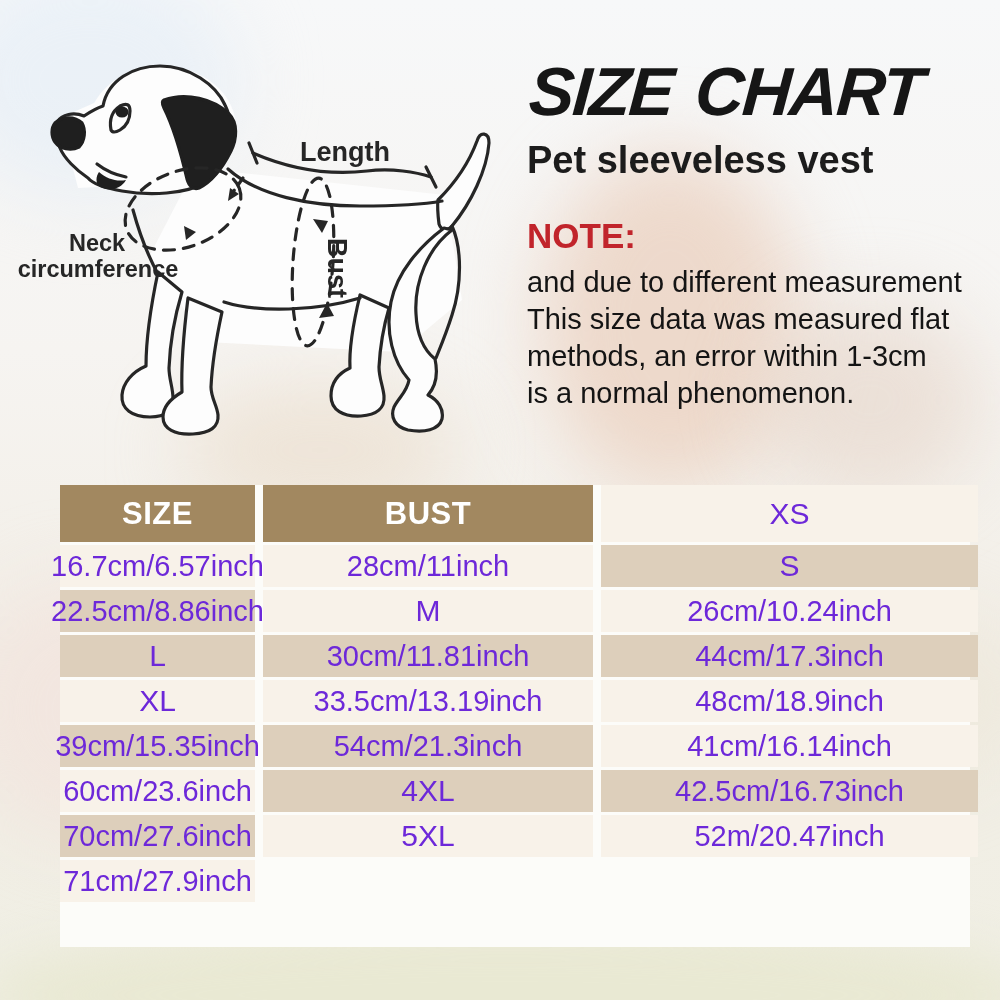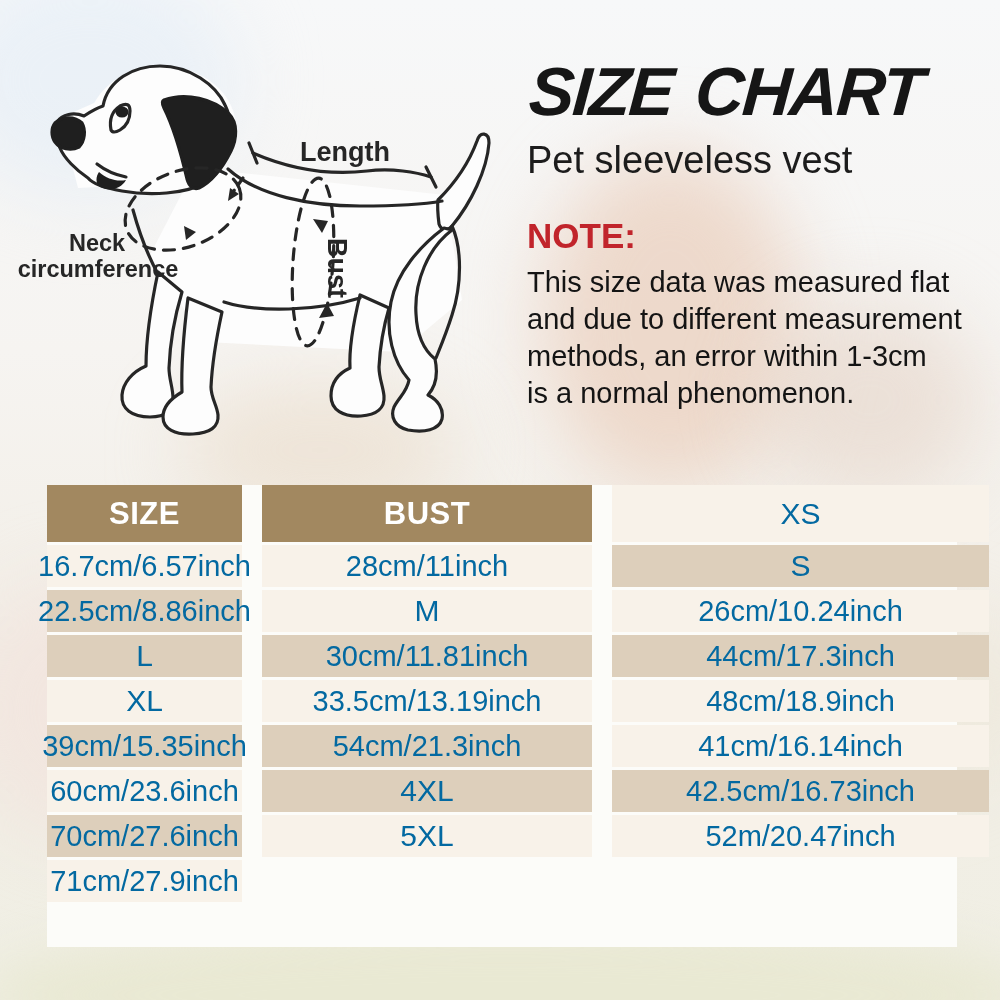--- a/index.html
+++ b/index.html
@@ -14,30 +14,30 @@
   .b5{left:-20px;top:920px;width:1060px;height:150px;background:rgba(231,232,208,.85);filter:blur(26px);}
   .b6{left:620px;top:600px;width:420px;height:200px;background:rgba(236,230,214,.5);}
   .b7{left:-60px;top:-40px;width:300px;height:240px;background:rgba(226,236,246,.6);}
 
   .dog-svg{position:absolute;left:0;top:0;width:1000px;height:1000px;}
   .svg-label{font-family:"Liberation Sans",sans-serif;font-weight:bold;fill:#262626;}
 
   .title-block{position:absolute;left:527px;top:56px;width:440px;}
   .main-title{font-size:68px;font-weight:bold;font-style:italic;letter-spacing:-2px;word-spacing:6px;
     line-height:1.04;transform:skewX(-4deg);transform-origin:left bottom;white-space:nowrap;color:#161616;}
-  .subtitle{font-size:38px;font-weight:400;margin-top:12px;color:#1c1c1c;white-space:nowrap;}
+  .subtitle{font-size:38px;font-weight:700;margin-top:12px;color:#1c1c1c;white-space:nowrap;}
   .note-label{font-size:35px;font-weight:bold;color:var(--note-red,#c1242b);margin-top:34px;}
   .note-text{margin-top:8px;font-size:29px;line-height:37px;color:#141414;}
   .note-text .ln{white-space:nowrap;}
 
-  .size-table{position:absolute;left:47px;top:485px;width:910px;display:grid;
+  .size-table{position:absolute;left:60px;top:485px;width:910px;display:grid;
     grid-template-columns:195px 330px 377px;grid-template-rows:57px repeat(9,42px);
-    gap:3px 20px;background:#fcfcf9;}
+    gap:3px 8px;background:#fcfcf9;}
   .t-cell{display:flex;align-items:center;justify-content:center;background:var(--row-cream,#f8f2e9);
-    color:#0369a1;white-space:nowrap;}
+    color:#6d28d9;white-space:nowrap;}
   .t-cell.alt{background:var(--row-tan,#ddcfbb);}
   .h-cell{display:flex;align-items:center;justify-content:center;background:var(--table-header-bg,#a28860);
     color:#ffffff;font-weight:bold;font-size:31px;letter-spacing:.5px;white-space:nowrap;}
   .c-size{font-size:30px;}
   .c-val{font-size:29px;}
 </style>
 </head>
 <body>
 
 <div class="canvas">
@@ -100,22 +100,22 @@
     <text class="svg-label" x="97" y="251" font-size="23.5" text-anchor="middle">Neck</text>
     <text class="svg-label" x="98" y="277" font-size="23.5" text-anchor="middle">circumference</text>
     <text class="svg-label" x="328" y="268" font-size="27" text-anchor="middle" transform="rotate(90 328 268)">Bust</text>
   </svg>
 
   <div class="title-block">
     <div class="main-title">SIZE CHART</div>
     <div class="subtitle">Pet sleeveless vest</div>
     <div class="note-label">NOTE:</div>
     <div class="note-text">
+      <div class="ln">and due to different measurement</div>
       <div class="ln">This size data was measured flat</div>
-      <div class="ln">and due to different measurement</div>
       <div class="ln">methods, an error within 1-3cm</div>
       <div class="ln">is a normal phenomenon.</div>
     </div>
   </div>
 
   <div class="size-table">
     <div class="h-cell">SIZE</div>
     <div class="h-cell">BUST</div>
 
   <div class="t-cell c-size">XS</div>

